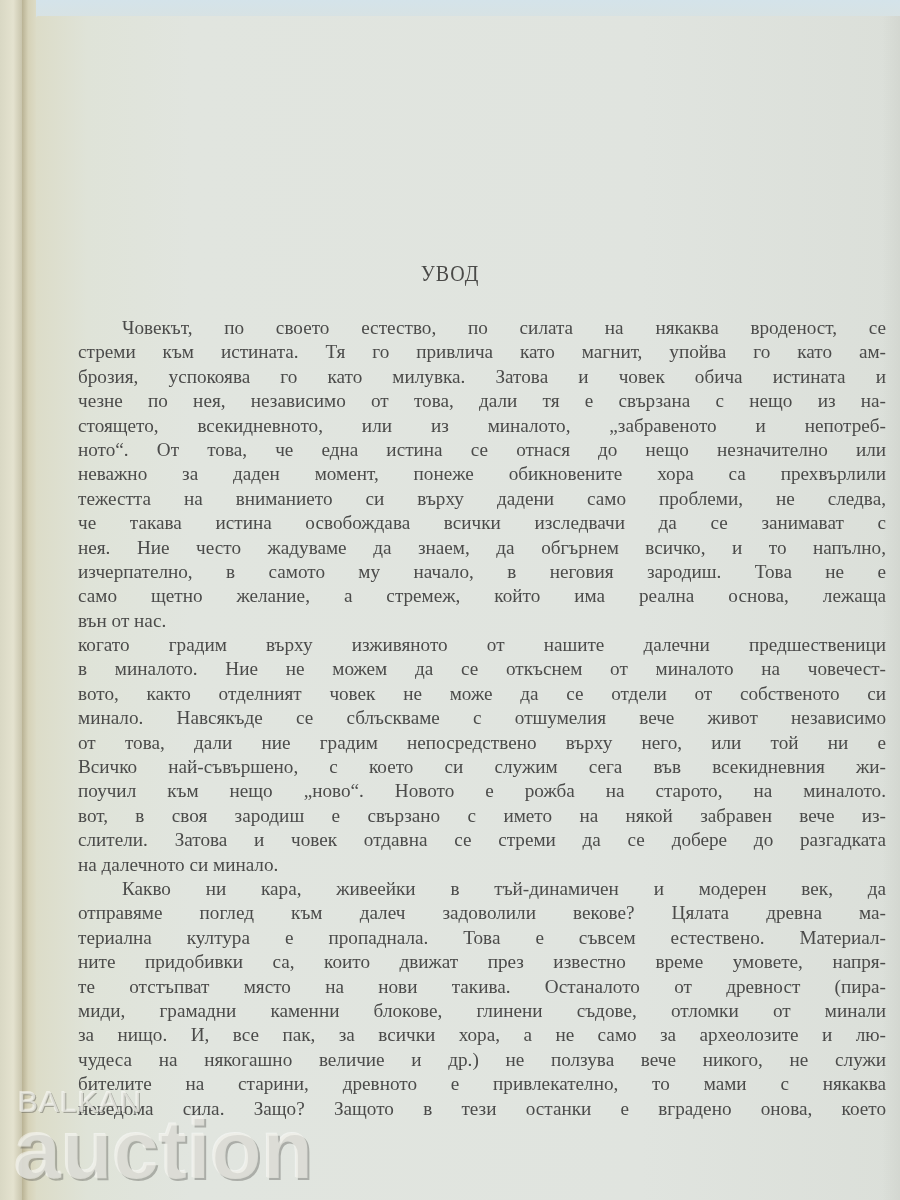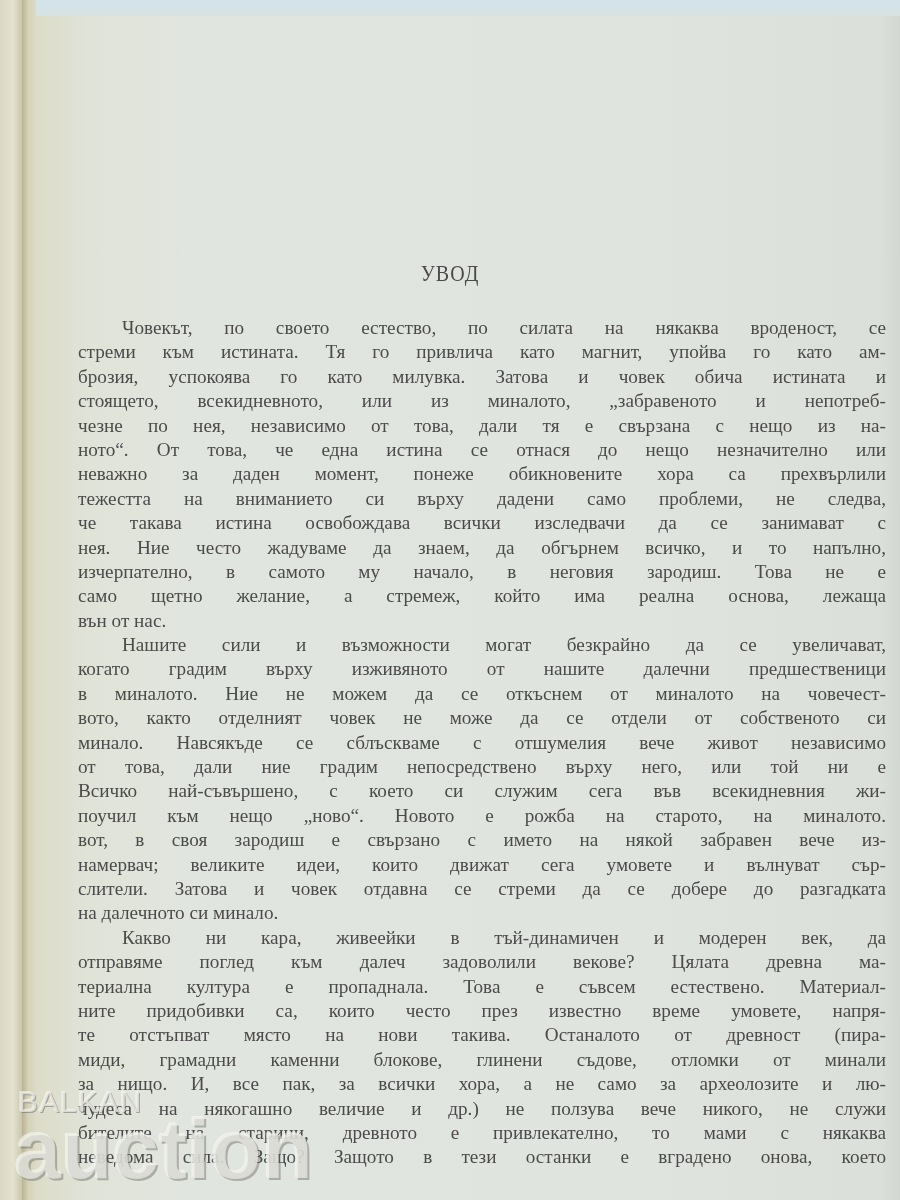--- a/index.html
+++ b/index.html
@@ -116,46 +116,44 @@
 <div class="gutter"></div>
 <div class="page"></div>
 <div class="page-shadow-right"></div>
 
 <div class="title">УВОД</div>
 
 <div class="body-text">
   <span class="line indent">Човекът, по своето естество, по силата на някаква вроденост, се</span>
   <span class="line">стреми към истината. Тя го привлича като магнит, упойва го като ам-</span>
   <span class="line">брозия, успокоява го като милувка. Затова и човек обича истината и</span>
+  <span class="line">чезне по нея, независимо от това, дали тя е свързана с нещо из на-</span>
   <span class="line">стоящето, всекидневното, или из миналото, „забравеното и непотреб-</span>
-  <span class="line">чезне по нея, независимо от това, дали тя е свързана с нещо из на-</span>
   <span class="line">ното“. От това, че една истина се отнася до нещо незначително или</span>
   <span class="line">неважно за даден момент, понеже обикновените хора са прехвърлили</span>
   <span class="line">тежестта на вниманието си върху дадени само проблеми, не следва,</span>
   <span class="line">че такава истина освобождава всички изследвачи да се занимават с</span>
   <span class="line">нея. Ние често жадуваме да знаем, да обгърнем всичко, и то напълно,</span>
   <span class="line">изчерпателно, в самото му начало, в неговия зародиш. Това не е</span>
   <span class="line">само щетно желание, а стремеж, който има реална основа, лежаща</span>
   <span class="line last">вън от нас.</span>
-  <span class="line indent">Нашите сили и възможности могат безкрайно да се увеличават,</span>
   <span class="line">когато градим върху изживяното от нашите далечни предшественици</span>
   <span class="line">в миналото. Ние не можем да се откъснем от миналото на човечест-</span>
   <span class="line">вото, както отделният човек не може да се отдели от собственото си</span>
   <span class="line">минало. Навсякъде се сблъскваме с отшумелия вече живот независимо</span>
   <span class="line">от това, дали ние градим непосредствено върху него, или той ни е</span>
   <span class="line">Всичко най-съвършено, с което си служим сега във всекидневния жи-</span>
   <span class="line">поучил към нещо „ново“. Новото е рожба на старото, на миналото.</span>
   <span class="line">вот, в своя зародиш е свързано с името на някой забравен вече из-</span>
-  <span class="line">намервач; великите идеи, които движат сега умовете и вълнуват сър-</span>
   <span class="line">слители. Затова и човек отдавна се стреми да се добере до разгадката</span>
   <span class="line last">на далечното си минало.</span>
   <span class="line indent">Какво ни кара, живеейки в тъй-динамичен и модерен век, да</span>
   <span class="line">отправяме поглед към далеч задоволили векове? Цялата древна ма-</span>
   <span class="line">териална култура е пропаднала. Това е съвсем естествено. Материал-</span>
-  <span class="line">ните придобивки са, които често през известно време умовете, напря-</span>
+  <span class="line">ните придобивки са, които движат през известно време умовете, напря-</span>
   <span class="line">те отстъпват място на нови такива. Останалото от древност (пира-</span>
   <span class="line">миди, грамадни каменни блокове, глинени съдове, отломки от минали</span>
   <span class="line">за нищо. И, все пак, за всички хора, а не само за археолозите и лю-</span>
   <span class="line">чудеса на някогашно величие и др.) не ползува вече никого, не служи</span>
   <span class="line">бителите на старини, древното е привлекателно, то мами с някаква</span>
   <span class="line">неведома сила. Защо? Защото в тези останки е вградено онова, което</span>
 </div>
 
 <div class="watermark">
   <span class="wm-top">BALKAN</span>

